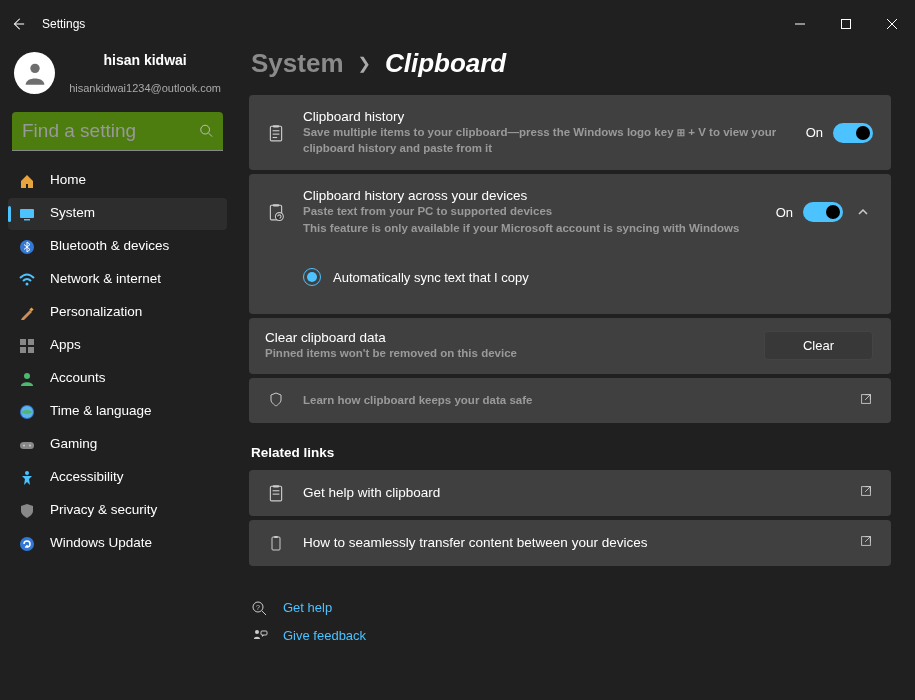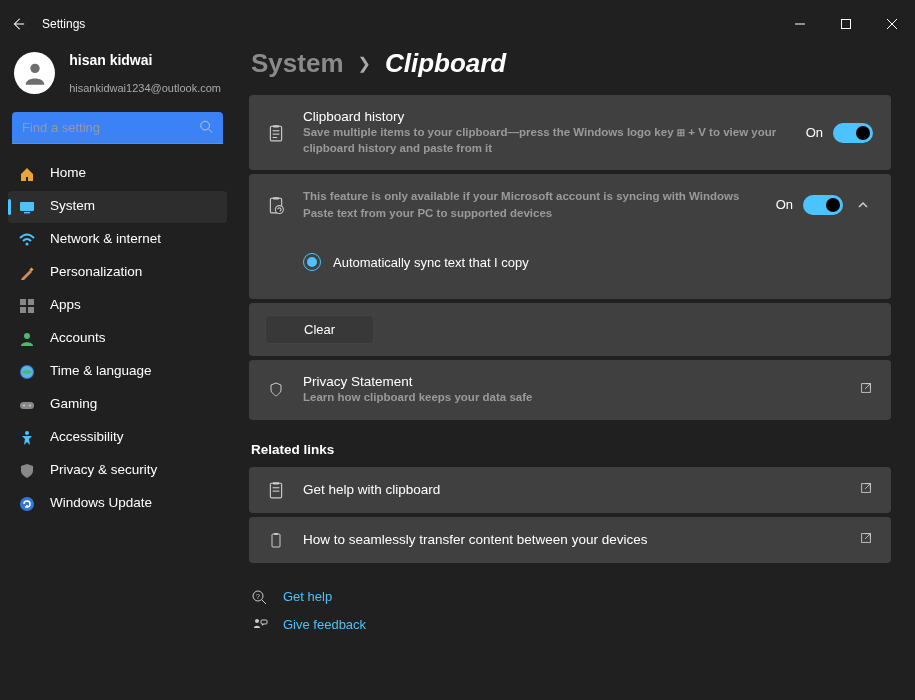--- a/index.html
+++ b/index.html
@@ -8,28 +8,28 @@
   .titlebar { height: 40px; display: flex; align-items: center; padding: 8px 0 0 8px; }
   .titlebar-left { display: flex; align-items: center; gap: 14px; }
   .back-btn { width: 20px; height: 20px; display: flex; align-items: center; justify-content: center; color: #fff; cursor: pointer; }
   .titlebar-title { font-size: 12px; color: #fff; }
   .titlebar-right { margin-left: auto; display: flex; }
   .win-btn { width: 46px; height: 32px; display: flex; align-items: center; justify-content: center; cursor: pointer; color: #fff; }
   
   .main { display: flex; height: calc(700px - 40px); }
   
   .sidebar { width: 235px; padding: 4px 8px 0 8px; display: flex; flex-direction: column; }
-  .user-block { display: flex; align-items: center; gap: 14px; padding: 8px 6px 18px 6px; }
+  .user-block { display: flex; align-items: center; gap: 14px; padding: 8px 6px 18px 6px; text-align: center; }
   .avatar { width: 42px; height: 42px; border-radius: 50%; background: #fff; display: flex; align-items: center; justify-content: center; }
   .avatar svg { width: 28px; height: 28px; }
   .user-name { font-size: 14px; font-weight: 600; }
   .user-email { font-size: 11px; color: #aaa; margin-top: 14px; }
   
   .search-wrap { position: relative; margin: 0 4px 14px 4px; }
-  .search-input { width: 100%; background: #3b82f6; border: none; border-bottom: 1px solid #888; color: #fff; padding: 8px 32px 8px 10px; font-size: 13px; border-radius: 4px 4px 0 0; }
+  .search-input { width: 100%; background: #4d7c0f; border: none; border-bottom: 1px solid #888; color: #fff; padding: 8px 32px 8px 10px; font-size: 19px; border-radius: 4px 4px 0 0; }
   .search-input::placeholder { color: #999; }
   .search-icon { position: absolute; right: 10px; top: 50%; transform: translateY(-50%); color: #ccc; }
   
   .nav { display: flex; flex-direction: column; gap: 1px; }
   .nav-item { display: flex; gap: 14px; padding: 7px 10px; border-radius: 4px; cursor: pointer; font-size: 13.5px; position: relative; }
   .nav-item.active { background: #2d2d2d; }
   .nav-item.active::before { content: ""; position: absolute; left: 0; top: 8px; bottom: 8px; width: 3px; background: #4cc2ff; border-radius: 2px; }
   .nav-icon { width: 18px; height: 18px; display: flex; align-items: center; justify-content: center; }
   
   .content { flex: 1; padding: 8px 24px 20px 14px; overflow-y: auto; }
@@ -57,21 +57,21 @@
   .radio.checked::after { content: ""; width: 10px; height: 10px; background: #4cc2ff; border-radius: 50%; }
   .radio-label { font-size: 13px; }
   
   .card.clear-card .card-row { padding: 12px 18px 12px 16px; }
   .clear-btn { background: #383838; border: 1px solid #444; color: #fff; padding: 6px 38px; border-radius: 4px; font-size: 13px; cursor: pointer; }
   
   .open-icon { color: #ccc; cursor: pointer; }
   
   .section-title { font-size: 13.5px; font-weight: 600; margin: 22px 0 10px 2px; }
   
-  .footer-links { margin-top: 20px; padding-left: 2px; }
+  .footer-links { margin-top: 28px; padding-left: 2px; }
   .footer-link { display: flex; align-items: center; gap: 14px; padding: 5px 0; cursor: pointer; }
   .footer-link-icon { width: 18px; height: 18px; display: flex; align-items: center; justify-content: center; color: #ccc; }
   .footer-link-text { color: #4cc2ff; font-size: 13px; }
   
   .win-key { display: inline-block; font-size: 10px; vertical-align: middle; }
 </style>
 </head>
 <body>
 
 <div class="titlebar">
@@ -141,20 +141,29 @@
             <svg width="16" height="16" viewBox="0 0 16 16">
               <rect x="1" y="3" width="14" height="9" rx="1" fill="#4cc2ff"></rect>
               <rect x="5" y="13" width="6" height="1.5" fill="#4cc2ff"></rect>
             </svg>
           </span>
         <span>System</span>
       </div>
       <div class="nav-item">
         <span class="nav-icon">
             <svg width="16" height="16" viewBox="0 0 16 16">
+              <circle cx="8" cy="8" r="7" fill="#3478d6"></circle>
+              <path d="M8 3 L11 5.5 L8 8 L11 10.5 L8 13 V3 M5 5.5 L8 8 L5 10.5" stroke="#fff" fill="none" stroke-width="1"></path>
+            </svg>
+          </span>
+        <span>Bluetooth &amp; devices</span>
+      </div>
+      <div class="nav-item">
+        <span class="nav-icon">
+            <svg width="16" height="16" viewBox="0 0 16 16">
               <path d="M1 6 Q8 -1 15 6" stroke="#4cc2ff" fill="none" stroke-width="2"></path>
               <path d="M4 9 Q8 5 12 9" stroke="#4cc2ff" fill="none" stroke-width="2"></path>
               <circle cx="8" cy="12" r="1.5" fill="#4cc2ff"></circle>
             </svg>
           </span>
         <span>Network &amp; internet</span>
       </div>
       <div class="nav-item">
         <span class="nav-icon">
             <svg width="16" height="16" viewBox="0 0 16 16">
@@ -267,22 +276,23 @@
       <div class="card-row">
         <div class="card-icon">
           <svg width="18" height="18" viewBox="0 0 16 16">
               <rect x="3" y="2" width="10" height="13" rx="1" stroke="#ccc" fill="none"></rect>
               <rect x="5" y="1" width="6" height="2" rx="1" fill="#ccc"></rect>
               <circle cx="11" cy="12" r="3.5" fill="#2b2b2b" stroke="#ccc"></circle>
               <path d="M9.5 12 A1.5 1.5 0 1 1 11 13.5" stroke="#ccc" fill="none"></path>
             </svg>
         </div>
         <div class="card-text">
+          <div class="card-title">Clipboard history across your devices</div>
+          <div class="card-sub">Paste text from your PC to supported devices</div>
           <div class="card-sub">This feature is only available if your Microsoft account is syncing with Windows</div>
-          <div class="card-sub">Paste text from your PC to supported devices</div>
         </div>
         <div class="card-right">
           <span class="toggle-label">On</span>
           <div class="toggle"></div>
           <div class="expand-btn">
             <svg width="12" height="12" viewBox="0 0 12 12">
                 <path d="M2 8 L6 4 L10 8" stroke="#ccc" fill="none" stroke-width="1.5"></path>
               </svg>
           </div>
         </div>
@@ -290,33 +300,36 @@
       <div class="radios">
         <div class="radio-row">
           <div class="radio checked"></div>
           <span class="radio-label">Automatically sync text that I copy</span>
         </div>
       </div>
     </div>
 
     <div class="card clear-card">
       <div class="card-row">
+        <div class="card-text" style="padding-left:0">
+          <div class="card-title">Clear clipboard data</div>
+          <div class="card-sub">Pinned items won't be removed on this device</div>
+        </div>
         <button class="clear-btn">Clear</button>
       </div>
     </div>
 
     <div class="card">
       <div class="card-row">
         <div class="card-icon">
           <svg width="16" height="16" viewBox="0 0 16 16">
               <path d="M8 1 L13 3 V8 C13 11 8 14 8 14 C8 14 3 11 3 8 V3 Z" stroke="#ccc" fill="none"></path>
             </svg>
         </div>
         <div class="card-text">
-          <div class="card-title">Privacy Statement</div>
           <div class="card-sub">Learn how clipboard keeps your data safe</div>
         </div>
         <div class="open-icon">
           <svg width="14" height="14" viewBox="0 0 16 16">
               <rect x="3" y="3" width="10" height="10" stroke="#ccc" fill="none"></rect>
               <path d="M7 3 H13 V9 M13 3 L7 9" stroke="#ccc" fill="none"></path>
             </svg>
         </div>
       </div>
     </div>

